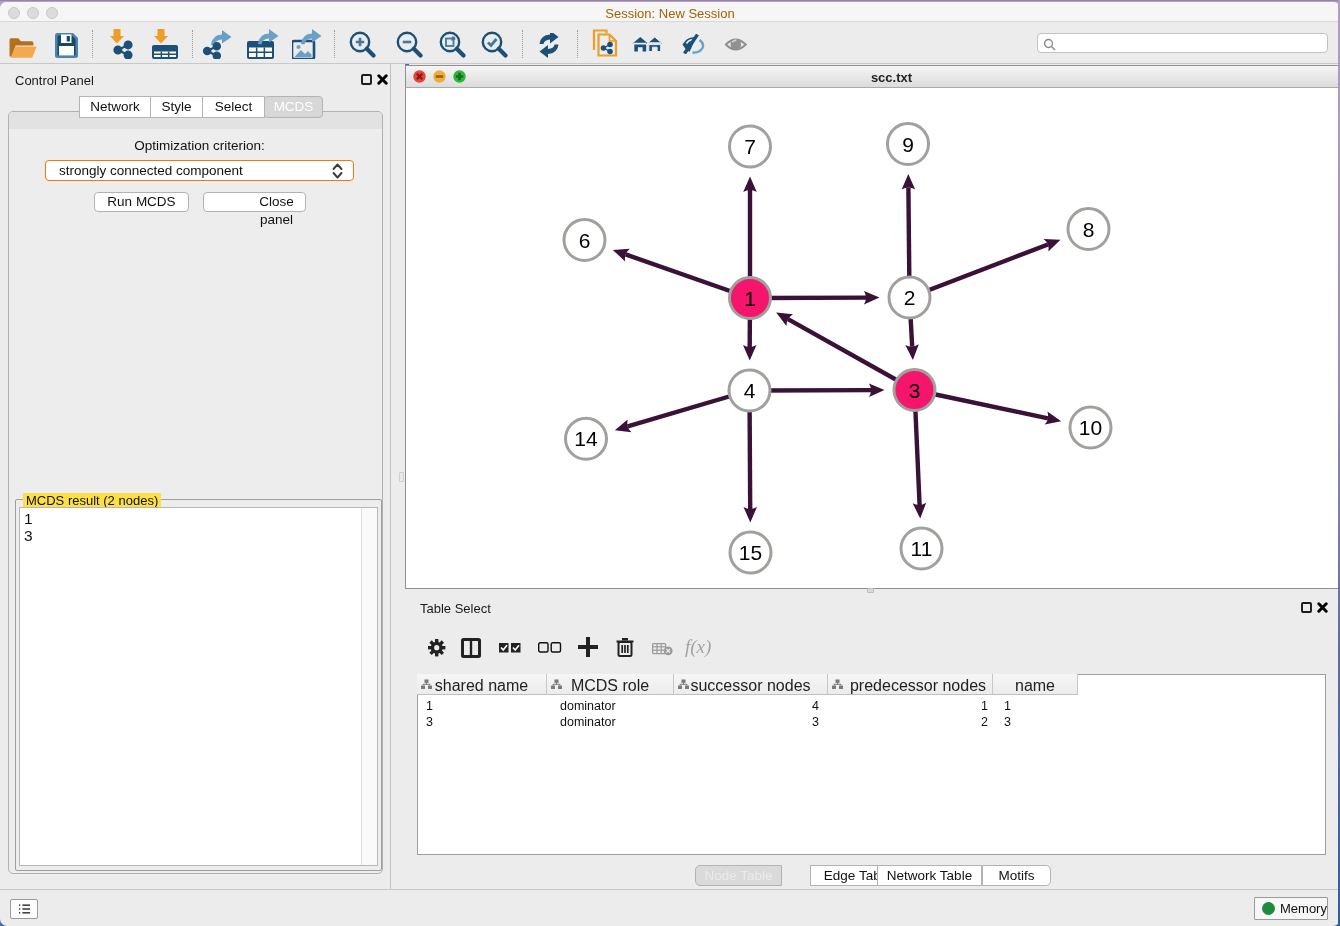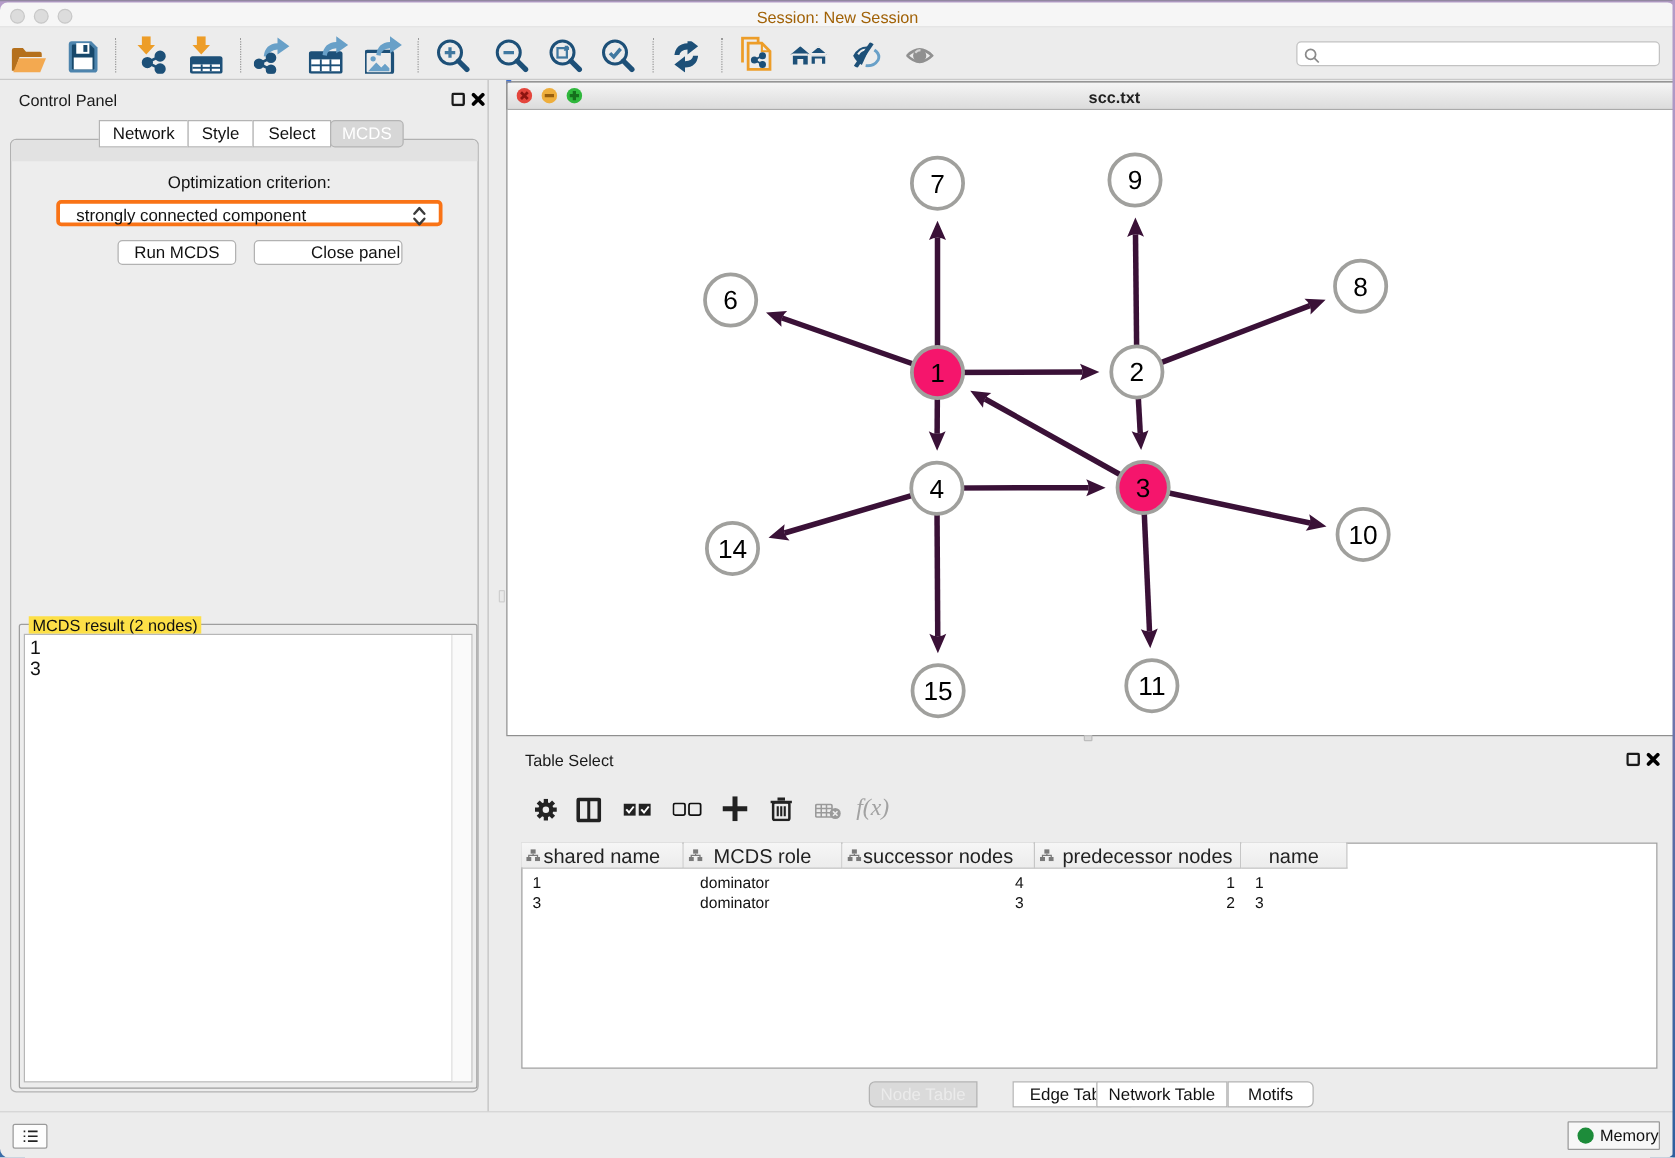--- a/index.html
+++ b/index.html
@@ -14,21 +14,21 @@
 #toolbar { left:0; top:22px; width:1340px; height:42px; background:#ececec; border-bottom:1px solid #c9c9c9; }
 .tsep { top:30px; width:0; height:28px; border-left:1px dotted #9a9a9a; }
 #searchbox { left:1037px; top:33px; width:291px; height:20px; background:#fff; border:1px solid #c2c2c2; border-radius:4px; }
 
 #cpanel { left:0; top:64px; width:391px; height:825px; background:#ececec; border-right:1px solid #c0c0c0; }
 #cp-title { left:15px; top:73px; font-size:13px; color:#1a1a1a; }
 .tab { position:absolute; top:96px; height:22px; background:#fff; border:1px solid #b4b4b4; font-size:13.5px; color:#111; text-align:center; line-height:20px; }
 #tabpane { left:8px; top:111px; width:375px; height:763px; background:#ededed; border:1px solid #b1b1b1; border-radius:5px; }
 #tabpane-top { left:9px; top:112px; width:373px; height:17px; background:#e2e2e2; border-radius:4px 4px 0 0; }
 #optlabel { left:8px; top:138px; width:383px; text-align:center; font-size:13.5px; color:#111; }
-#dropdown { left:45px; top:160px; width:309px; height:21px; background:#fff; border:3px solid #f97316; border-radius:4px; font-size:13.5px; color:#111; line-height:20px; padding-left:13px; }
+#dropdown { left:45px; top:160px; width:309px; height:21px; background:#fff; border:1px solid #f97316; border-radius:4px; font-size:13.5px; color:#111; line-height:20px; padding-left:13px; }
 .btn { position:absolute; top:192px; height:20px; background:#fff; border:1px solid #b2b2b2; border-radius:4px; font-size:13.5px; color:#111; text-align:center; line-height:18px; }
 #fieldset { left:15px; top:499px; width:367px; height:372px; border:1px solid #9e9e9e; border-radius:2px; }
 #fieldlegend { left:23px; top:493px; background:#fde047; padding:0 3px; font-size:13px; color:#111; }
 #fieldwhite { left:19px; top:507px; width:359px; height:359px; background:#fff; border:1px solid #b7b7b7; font-size:15.5px; color:#111; line-height:16.5px; padding:3px 0 0 4px; }
 #fieldscroll { left:361px; top:508px; width:16px; height:357px; background:#fafafa; border-left:1px solid #e0e0e0; }
 
 #netwin { left:405px; top:65px; width:935px; height:524px; background:#fff; border:1px solid #8f8f8f; }
 #nettitle { left:405px; top:65px; width:935px; height:23px; background:linear-gradient(#f5f5f5,#dcdcdc); border:1px solid #8f8f8f; border-bottom:1px solid #aaa; }
 #nettitletext { top:70px; left:424px; width:935px; text-align:center; font-size:13px; font-weight:bold; color:#222; }
 
@@ -191,21 +191,21 @@
 <div class="tab" style="left:150px;width:53px;">Style</div>
 <div class="tab" style="left:202px;width:63px;">Select</div>
 <div class="tab" style="left:264px;width:59px;background:#d7d7d7;color:#fff;border-radius:4px;">MCDS</div>
 <div class="abs" id="optlabel">Optimization criterion:</div>
 <div class="abs" id="dropdown">strongly connected component
 <svg class="abs" style="right:10px;top:2px" width="11" height="16" viewBox="0 0 11 16">
       <path d="M1.5 6 L5.5 1.5 L9.5 6 M1.5 10 L5.5 14.5 L9.5 10" fill="none" stroke="#3c3c3c" stroke-width="1.9" stroke-linecap="round" stroke-linejoin="round"></path>
     </svg>
 </div>
 <div class="btn" style="left:94px;width:95px;">Run MCDS</div>
-<div class="btn" style="left:203px;width:119px;padding-left:44px;">Close panel</div>
+<div class="btn" style="left:203px;width:103px;padding-left:44px;">Close panel</div>
 <div class="abs" id="fieldset"></div>
 <div class="abs" id="fieldlegend">MCDS result (2 nodes)</div>
 <div class="abs" id="fieldwhite">1<br>3</div>
 <div class="abs" id="fieldscroll"></div>
 
 <div class="abs" id="netwin"></div>
 <div class="abs" style="left:405px;top:64px;width:4px;height:3px;background:#3b6fd4;"></div>
 <div class="abs" id="nettitle"></div>
 <svg class="abs" style="left:413px;top:70px" width="59" height="13" viewBox="0 0 59 13">
     <circle cx="6.5" cy="6.5" r="6.2" fill="#e4453c"></circle>

